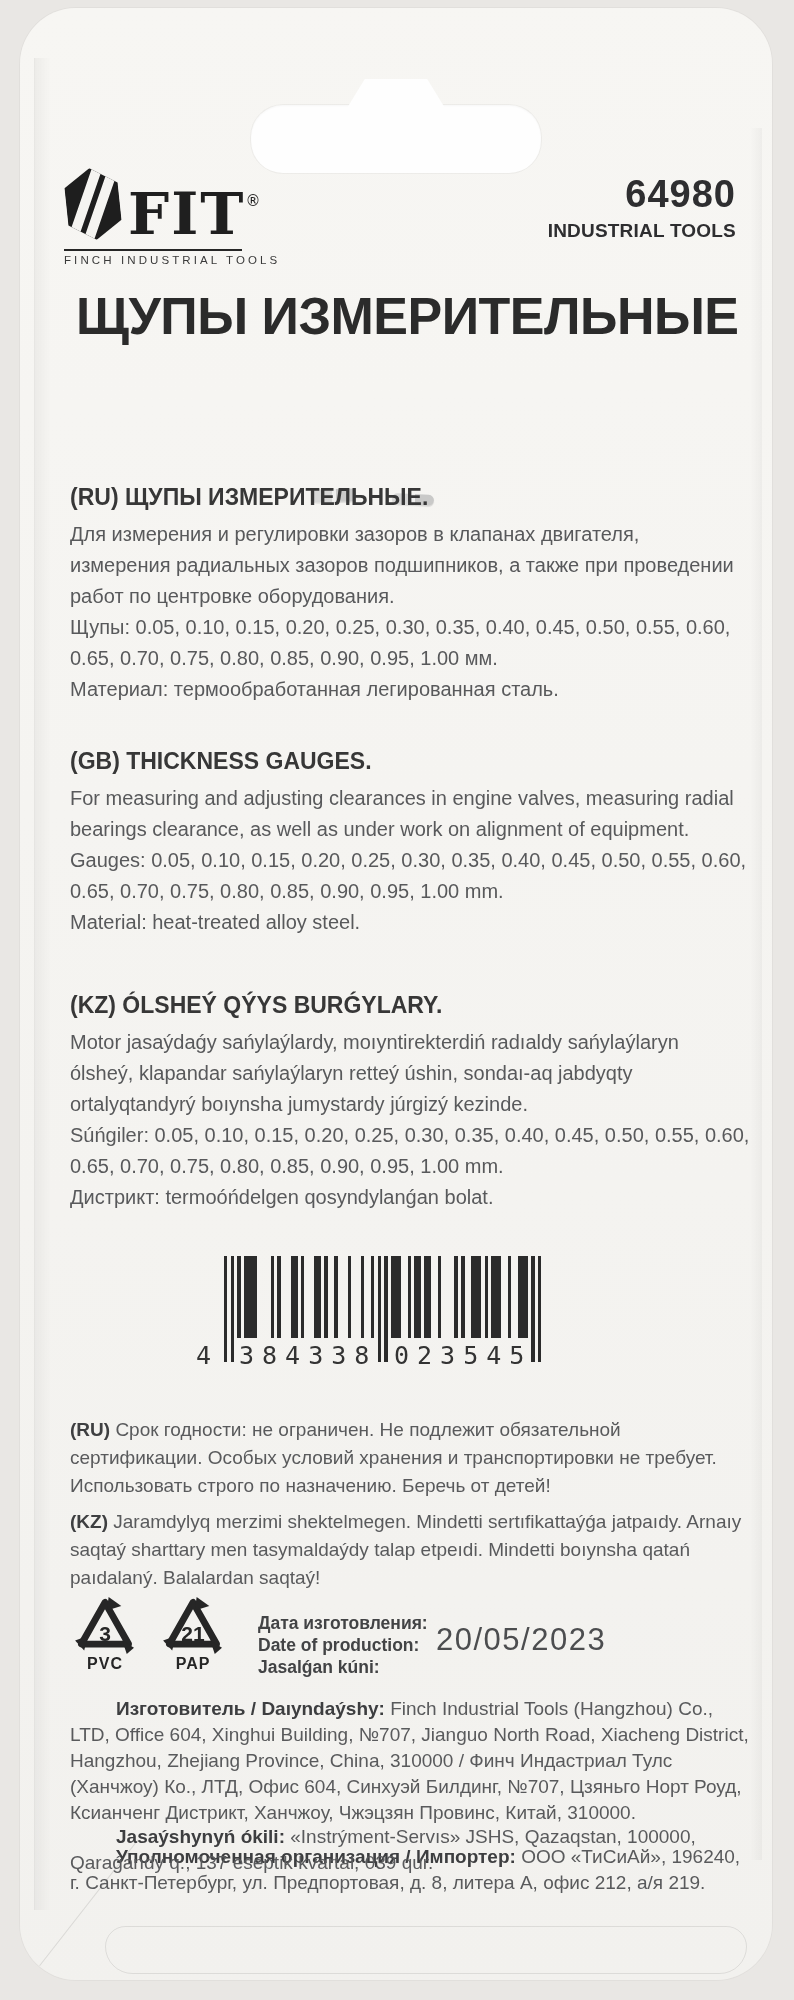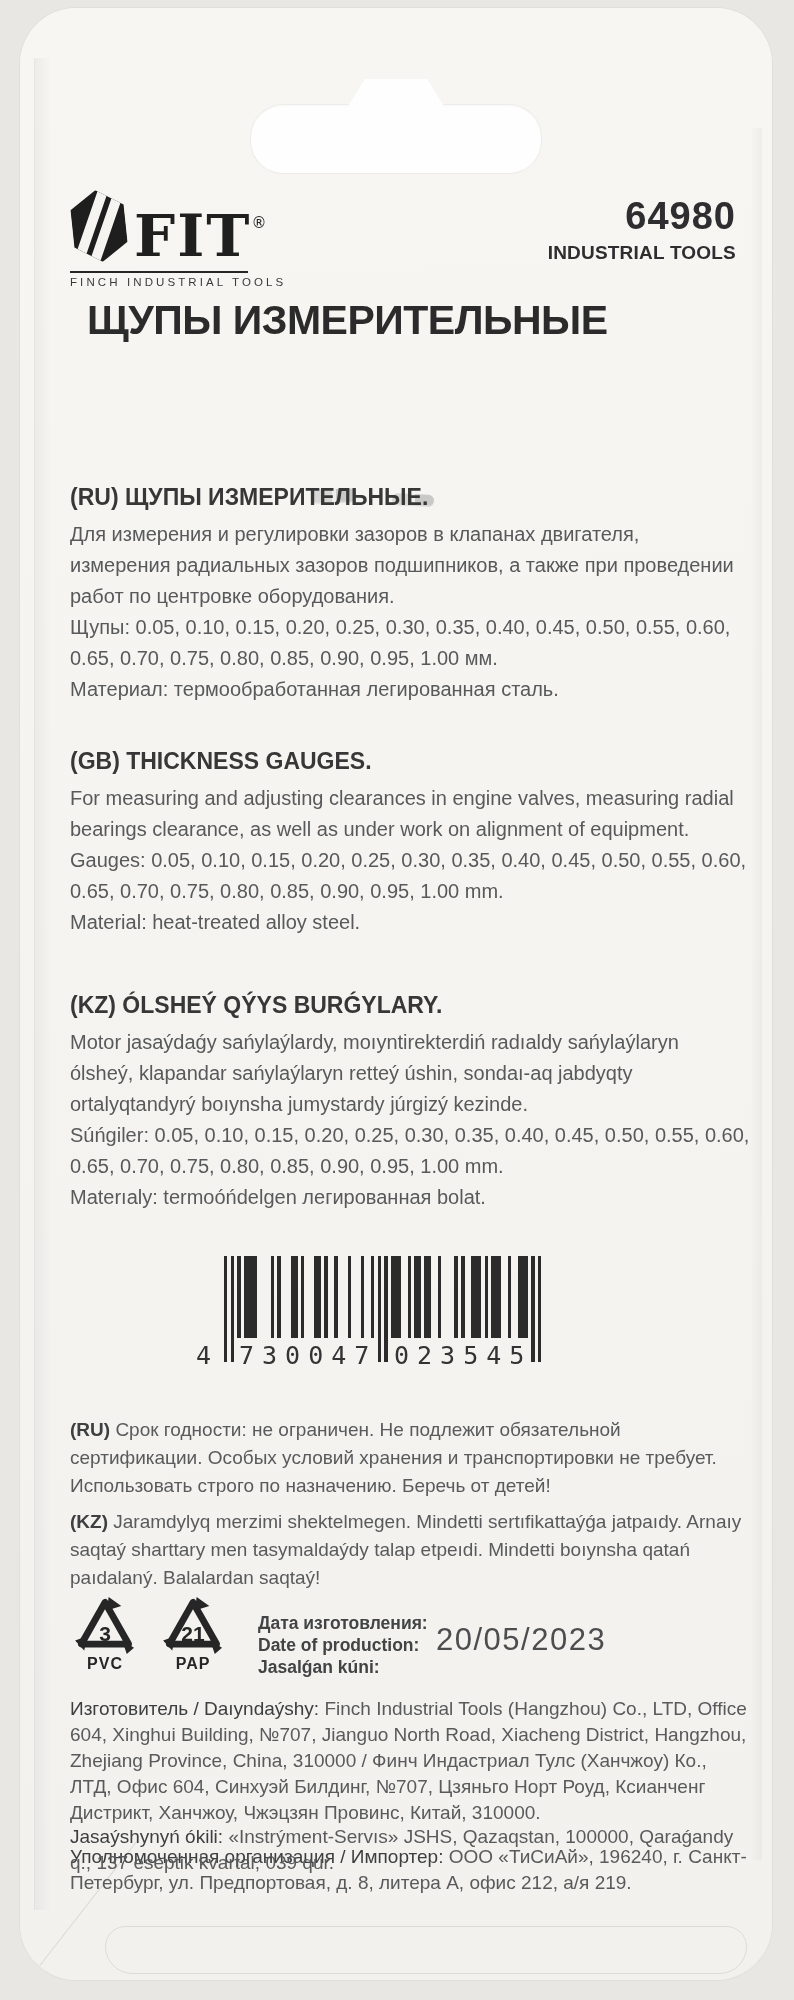--- a/index.html
+++ b/index.html
@@ -26,42 +26,42 @@
   .fold-line{position:absolute;left:20px;bottom:14px;width:160px;height:1px;
     background:rgba(0,0,0,0.10);transform:rotate(-52deg);transform-origin:left bottom;}
   
   .hole{position:absolute;left:50%;top:97px;transform:translateX(-50%);
     width:290px;height:68px;background:#fefefe;border-radius:32px;
     box-shadow:0 0 0 1px rgba(0,0,0,0.04), inset 0 1px 2px rgba(0,0,0,0.03);}
   .hole::before{content:"";position:absolute;top:-26px;left:50%;transform:translateX(-50%);
     width:104px;height:34px;background:#fefefe;
     clip-path:polygon(20% 0,80% 0,100% 100%,0 100%);}
   
-  .hdr{position:absolute;left:50px;right:36px;top:160px;height:110px;margin-top:22px;}
+  .hdr{position:absolute;left:44px;right:36px;top:160px;height:110px;}
   .logo{position:absolute;left:0;top:0;}
   .logo-row{display:flex;align-items:flex-start;}
   .hex{position:relative;width:58px;height:72px;background:#1e1e1e;margin-right:6px;
     clip-path:polygon(50% 0,96% 24%,96% 76%,50% 100%,4% 76%,4% 24%);
     transform:rotate(-6deg);overflow:hidden;}
   .hex .slash{position:absolute;width:10px;height:86px;background:#f5f4f1;
     transform:rotate(25deg);border-radius:4px;}
   .hex .s1{left:15px;top:-6px;}
   .hex .s2{left:33px;top:-8px;}
   .brand{font-family:"DejaVu Serif", serif;font-weight:700;font-size:58px;line-height:66px;
     letter-spacing:2px;color:#1f1f1f;}
   .reg{font-size:15px;font-weight:400;vertical-align:28px;letter-spacing:0;color:#1f1f1f;
     font-family:"DejaVu Sans", sans-serif;}
   .logo-rule{width:178px;border-top:2px solid #262626;margin:2px 0 3px 0;}
   .tagline{font-size:11.5px;letter-spacing:3.1px;color:#3a3a3a;font-weight:400;}
   .sku-block{position:absolute;right:0;top:6px;text-align:right;color:#2e2e30;}
   .sku{font-size:38px;font-weight:700;letter-spacing:1px;line-height:40px;}
   .sku-caption{font-size:19px;font-weight:700;letter-spacing:0.2px;margin-top:6px;}
   
-  .title-ru{position:absolute;left:50px;top:272px;font-size:41px;font-weight:700;
-    letter-spacing:-0.5px;color:#2b2b2b;margin:17px;}
+  .title-ru{position:absolute;left:50px;top:272px;font-size:52px;font-weight:700;
+    letter-spacing:-0.5px;color:#2b2b2b;margin:6px;}
   .title-en{position:absolute;left:50px;top:328px;font-size:26px;font-weight:700;
     color:#323232;margin:0;letter-spacing:0.2px;}
   
   .sec{position:absolute;left:50px;right:30px;}
   .sec h3{margin:0 0 8px 0;font-size:23px;font-weight:700;color:#373737;letter-spacing:0;}
   .sec p{margin:0;font-size:20px;line-height:31px;color:#58595b;}
   .sec p.sizes{margin-right:-36px;}
   .sec-ru{top:476px;}
   .sec-gb{top:740px;}
   .sec-kz{top:984px;}
@@ -93,21 +93,21 @@
   .eco svg{display:block;margin:0 auto;}
   .eco .num{position:absolute;left:0;right:0;top:26px;font-size:21px;font-weight:700;}
   .eco .mat{display:block;margin-top:1px;font-size:16px;font-weight:700;letter-spacing:1px;}
   .prod-labels{position:absolute;left:188px;top:16px;font-size:17.5px;font-weight:700;
     line-height:22px;color:#424345;}
   .prod-date{position:absolute;left:366px;top:26px;font-size:31px;color:#4c4d4f;
     letter-spacing:1.5px;}
   
   .foot{position:absolute;left:50px;right:22px;font-size:19px;line-height:26px;
     color:#595a5c;margin:0;z-index:1;}
-  .foot b{color:#3d3e40;font-weight:400;}
+  .foot b{color:#3d3e40;font-weight:700;margin-left:46px;}
   .foot-1{top:1688px;}
   .foot-2{top:1836px;}
   .foot-3{top:1816px;}
 </style>
 </head>
 <body>
 
 <div class="card">
   <div class="blister-edge-left"></div>
   <div class="blister-edge-right"></div>
@@ -147,21 +147,21 @@
     <h3>(GB) THICKNESS GAUGES.</h3>
     <p>For measuring and adjusting clearances in engine valves, measuring radial bearings clearance, as well as under work on alignment of equipment.</p>
     <p class="sizes">Gauges: 0.05, 0.10, 0.15, 0.20, 0.25, 0.30, 0.35, 0.40, 0.45, 0.50, 0.55, 0.60, 0.65, 0.70, 0.75, 0.80, 0.85, 0.90, 0.95, 1.00 mm.</p>
     <p>Material: heat-treated alloy steel.</p>
   </div>
 
   <div class="sec sec-kz">
     <h3>(KZ) ÓLSHEÝ QÝYS BURǴYLARY.</h3>
     <p>Motor jasaýdaǵy sańylaýlardy, moıyntirekterdiń radıaldy sańylaýlaryn ólsheý, klapandar sańylaýlaryn retteý úshin, sondaı-aq jabdyqty ortalyqtandyrý boıynsha jumystardy júrgizý kezinde.</p>
     <p class="sizes">Súńgiler: 0.05, 0.10, 0.15, 0.20, 0.25, 0.30, 0.35, 0.40, 0.45, 0.50, 0.55, 0.60, 0.65, 0.70, 0.75, 0.80, 0.85, 0.90, 0.95, 1.00 mm.</p>
-    <p>Materıaly: termoóńdelgen легированная bolat.</p>
+    <p>Дистрикт: termoóńdelgen qosyndylanǵan bolat.</p>
   </div>
 
   <div class="barcode">
     <div id="bars">
         <i class="g" style="left: 0px;"></i>
         <i class="g" style="left: 6.68px;"></i>
         <i style="left: 13.36px;"></i>
         <i style="left: 20.04px;"></i>
         <i style="left: 23.38px;"></i>
         <i style="left: 26.72px;"></i>
@@ -199,21 +199,21 @@
         <i style="left: 270.54px;"></i>
         <i style="left: 273.88px;"></i>
         <i style="left: 283.9px;"></i>
         <i style="left: 293.92px;"></i>
         <i style="left: 297.26px;"></i>
         <i style="left: 300.6px;"></i>
         <i class="g" style="left: 307.28px;"></i>
         <i class="g" style="left: 313.96px;"></i>
       </div>
     <span class="bc-digit bc-first">4</span>
-    <span class="bc-digit bc-g1">730047</span>
+    <span class="bc-digit bc-g1">384338</span>
     <span class="bc-digit bc-g2">023545</span>
   </div>
 
   <p class="fine fine-ru"><b>(RU)</b> <span>Срок годности: не ограничен. Не подлежит обязательной сертификации. Особых условий хранения и транспортировки не требует. Использовать строго по назначению. Беречь от детей!</span></p>
   <p class="fine fine-kz"><b>(KZ)</b> <span>Jaramdylyq merzimi shektelmegen. Mindetti sertıfikattaýǵa jatpaıdy. Arnaıy saqtaý sharttary men tasymaldaýdy talap etpeıdi. Mindetti boıynsha qatań paıdalaný. Balalardan saqtaý!</span></p>
 
   <div class="eco-row">
     <div class="eco eco-1">
       <svg viewBox="0 0 72 64" width="66" height="58">
         <path d="M36 7 L10 53 H62 Z" fill="none" stroke="#262626" stroke-width="7.5" stroke-linejoin="round"></path>

